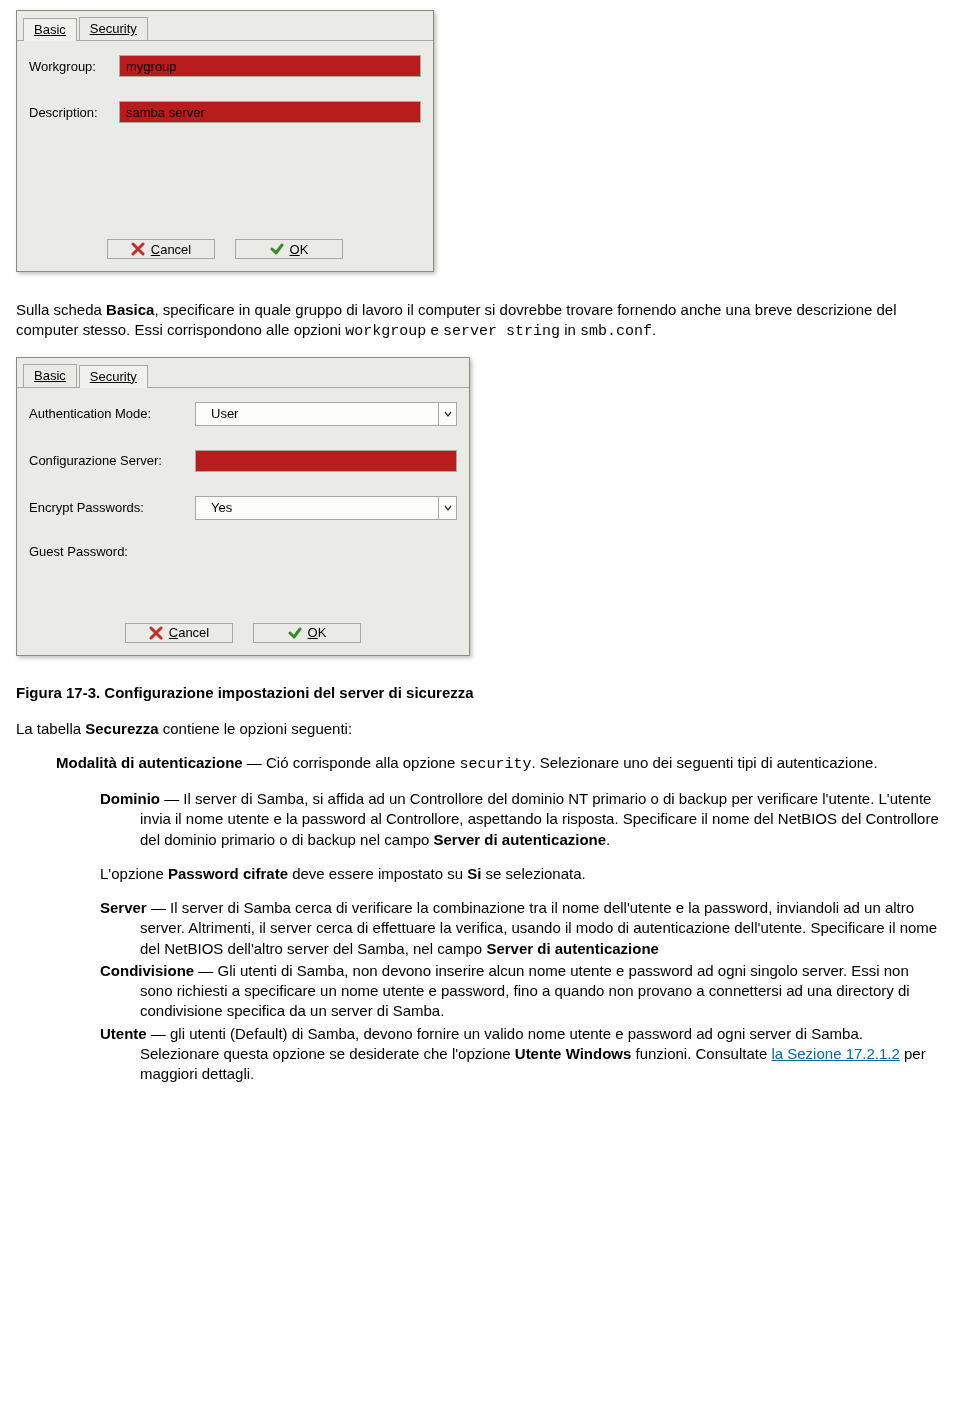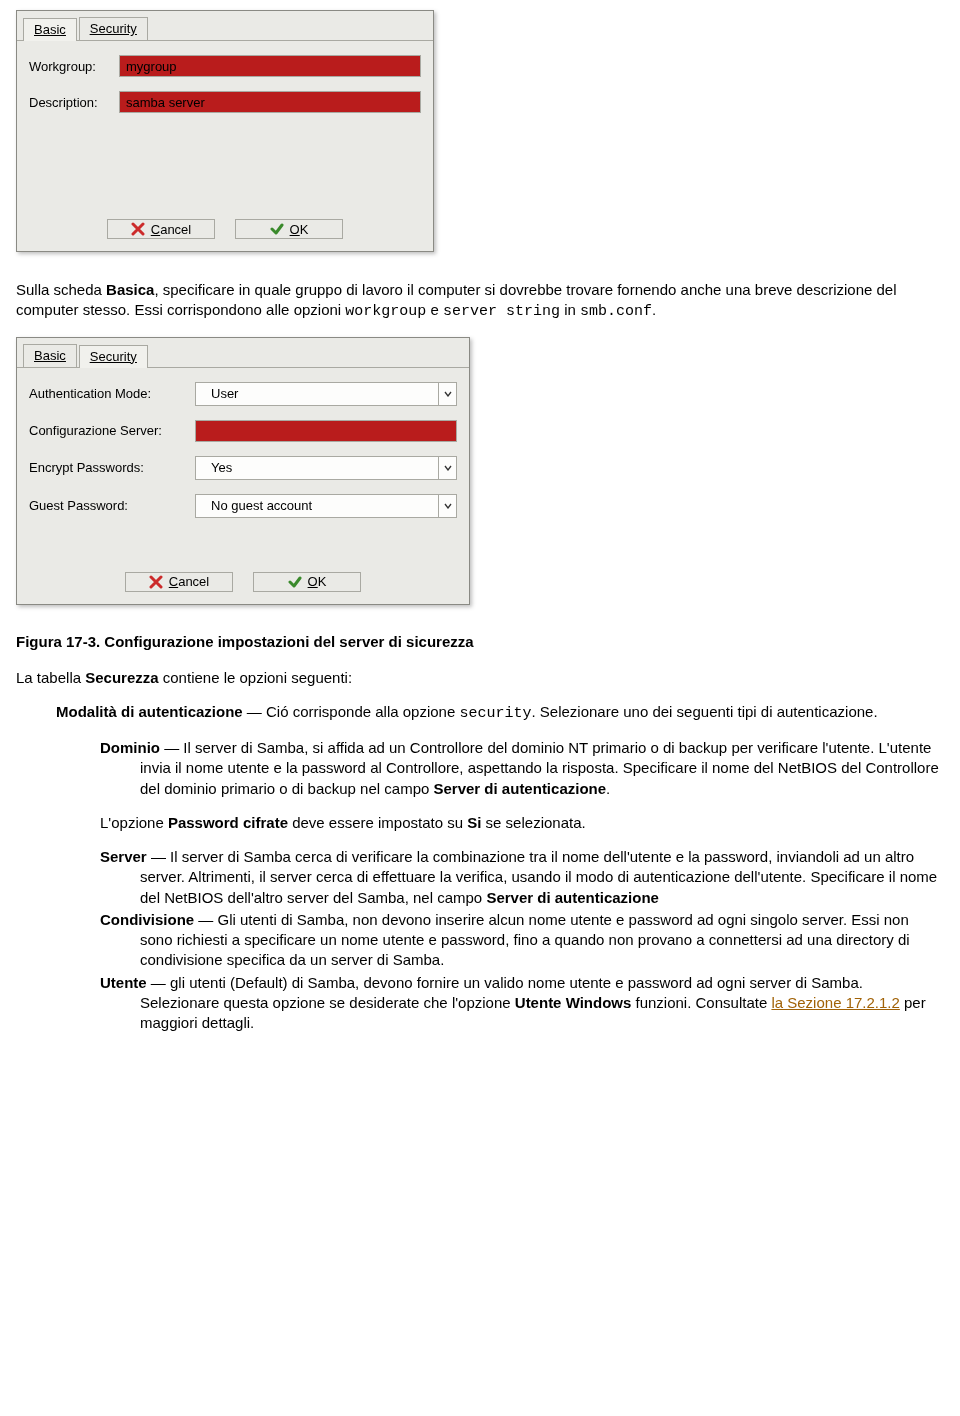--- a/index.html
+++ b/index.html
@@ -47,21 +47,21 @@
     top: 1px;
   }
   .tab .mn { text-decoration: underline; }
 
   .body-area {
     padding: 14px 12px 18px 12px;
   }
   .form-row {
     display: flex;
     align-items: center;
-    margin-bottom: 14px;
+    margin-bottom: 24px;
     font-size: 13px;
   }
   .lab1 { width: 90px; }
   .lab2 { width: 166px; }
   .field {
     flex: 1;
     border: 1px solid #a9a9a2;
     background: #b91c1c;
     height: 22px;
     display: flex;
@@ -118,21 +118,21 @@
   .para { font-size: 15px; line-height: 1.35; margin: 0 4px 14px 4px; }
   .mono { font-family: "Courier New", monospace; }
   .b { font-weight: bold; }
 
   .defs { margin: 0 4px; font-size: 15px; line-height: 1.35; }
   .def-lvl1 { margin: 0 0 14px 40px; }
   .def-lvl2 { margin: 0 0 14px 84px; }
   .def-head { text-indent: -40px; padding-left: 40px; }
   .def-head2 { text-indent: -40px; padding-left: 40px; }
   .def-body { padding-left: 0; margin-top: 2px; }
-  .link { text-decoration: underline; color: #a16207; }
+  .link { text-decoration: underline; color: #0369a1; }
 </style>
 </head>
 <body>
 
 <div class="page">
 
   <div class="dialog dialog1">
     <div class="tabs">
       <div class="tab active">
         <span class="mn">Basic</span>
@@ -214,28 +214,20 @@
           <div class="txt">Yes</div>
           <div class="arrow">
             <svg viewBox="0 0 8 6">
                 <path d="M1 1 L4 5 L7 1" stroke="#333" stroke-width="1.3" fill="none"></path>
               </svg>
           </div>
         </div>
       </div>
       <div class="form-row">
         <div class="lab2">Guest Password:</div>
-        <div class="combo">
-          <div class="txt">No guest account</div>
-          <div class="arrow">
-            <svg viewBox="0 0 8 6">
-                <path d="M1 1 L4 5 L7 1" stroke="#333" stroke-width="1.3" fill="none"></path>
-              </svg>
-          </div>
-        </div>
       </div>
       <div class="spacer2"></div>
     </div>
     <div class="btn-row">
       <div class="btn">
         <span class="icon-x">
           <svg viewBox="0 0 14 14">
               <path d="M2 2 L12 12 M12 2 L2 12" stroke="#cc2b2b" stroke-width="3" stroke-linecap="round" fill="none"></path>
             </svg>
         </span>

